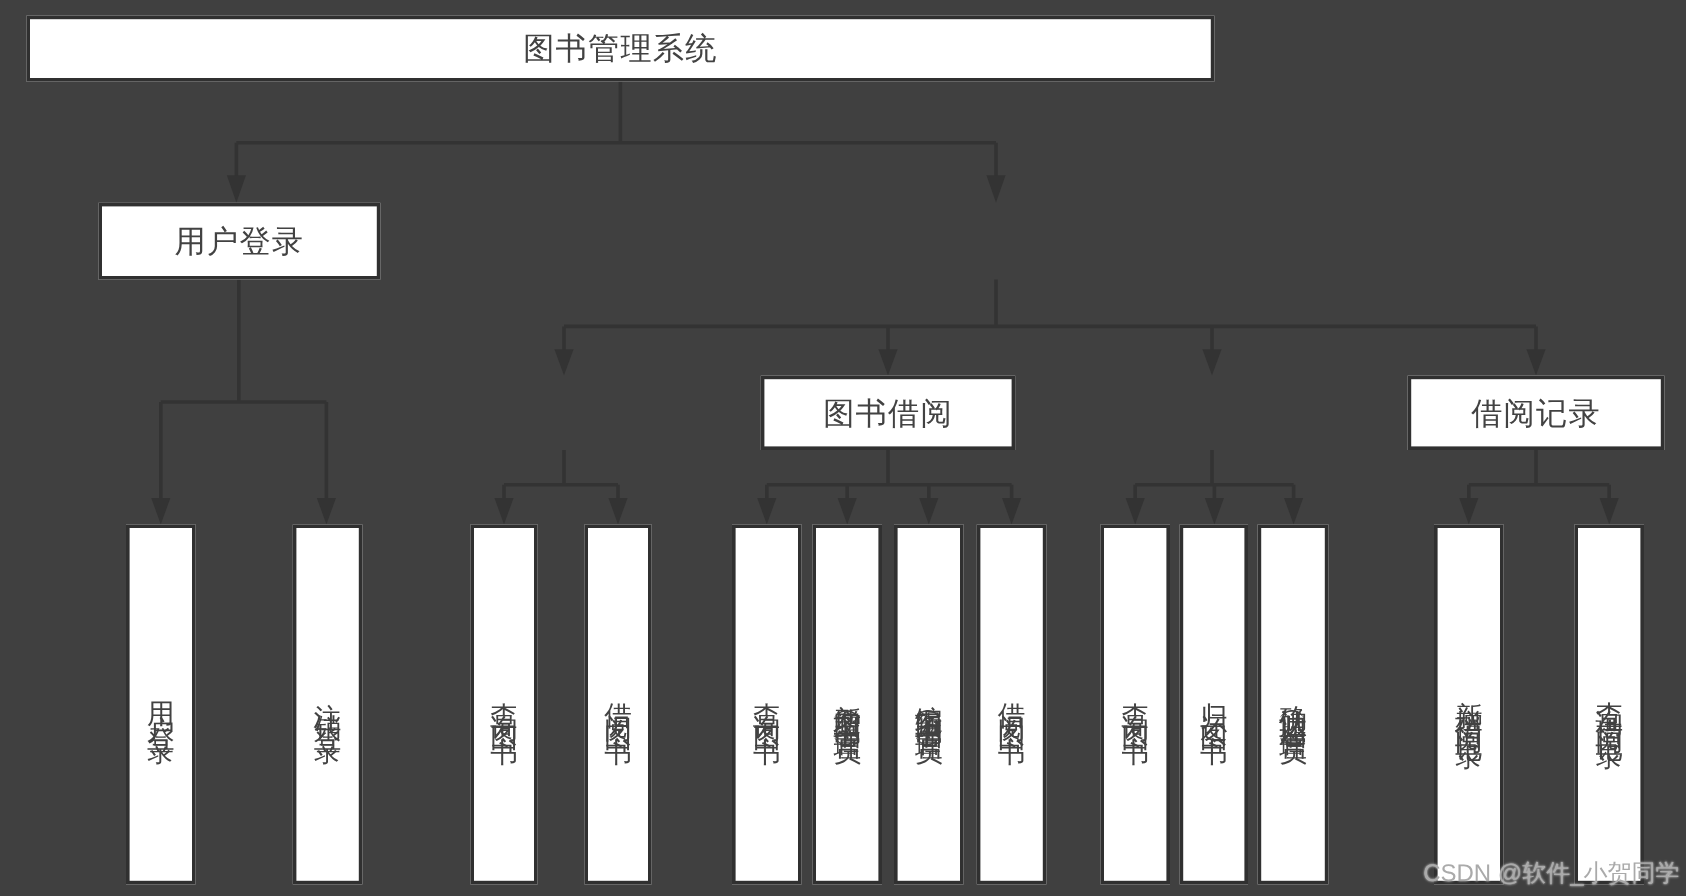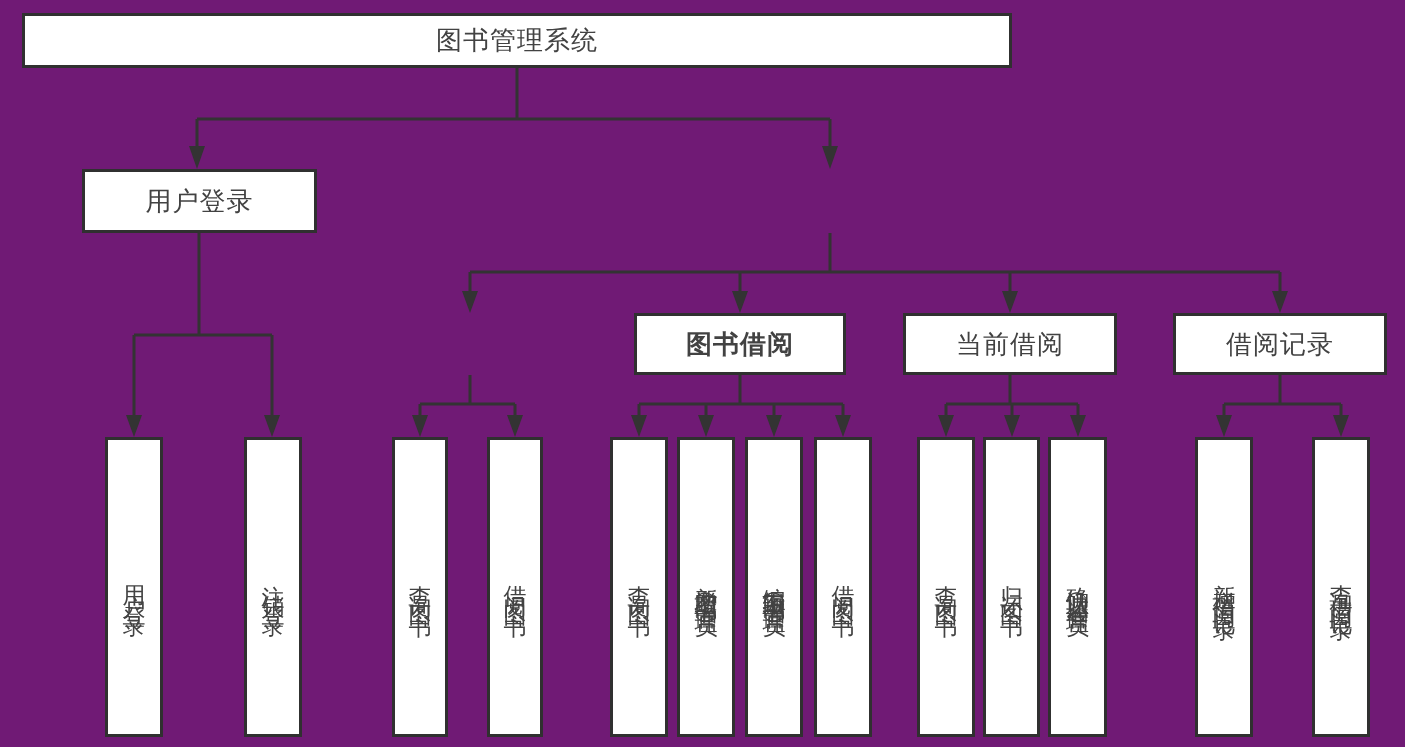--- a/index.html
+++ b/index.html
@@ -1,19 +1,19 @@
 <!DOCTYPE html>
 <html><head>
 <meta charset="utf-8">
 <style>
   html,body{margin:0;padding:0;background:#ffffff;}
   #stage{
     position:relative;
     width:1405px;height:747px;
-    background:#701a75;
+    background:#404040;
     font-family:"Liberation Sans", sans-serif;
     overflow:hidden;
   }
   #connectors{position:absolute;left:0;top:0;width:1405px;height:747px;}
   .hbox{
     position:absolute;
     box-sizing:border-box;
     border:3px solid #303030;
     background:#ffffff;
     display:flex;align-items:center;justify-content:center;
@@ -88,36 +88,36 @@
       <polygon points="1070,415 1086,415 1078,437"></polygon>
       <polygon points="1216,415 1232,415 1224,437"></polygon>
       <polygon points="1333,415 1349,415 1341,437"></polygon>
     </g>
   </svg>
 
   <div class="hbox" style="left:22px;top:13px;width:990px;height:55px;">图书管理系统</div>
 
   <div class="hbox" style="left:82px;top:169px;width:235px;height:64px;">用户登录</div>
 
-  <div class="hbox" style="left:634px;top:313px;width:212px;height:62px;font-weight:bold;">图书借阅</div>
-  <div class="hbox" style="left:903px;top:313px;width:214px;height:62px;">当前借阅</div>
+  <div class="hbox" style="left:634px;top:313px;width:212px;height:62px;">图书借阅</div>
   <div class="hbox" style="left:1173px;top:313px;width:214px;height:62px;">借阅记录</div>
 
   <div class="vbox" style="left:105px;top:437px;width:58px;height:300px;">用户登录</div>
   <div class="vbox" style="left:244px;top:437px;width:58px;height:300px;">注销登录</div>
 
   <div class="vbox" style="left:392px;top:437px;width:56px;height:300px;">查询图书</div>
   <div class="vbox" style="left:487px;top:437px;width:56px;height:300px;">借阅图书</div>
 
   <div class="vbox" style="left:610px;top:437px;width:58px;height:300px;">查询图书</div>
   <div class="vbox" style="left:677px;top:437px;width:58px;height:300px;letter-spacing:4px;">新增图书（管理员）</div>
   <div class="vbox" style="left:745px;top:437px;width:58px;height:300px;letter-spacing:4px;">编辑图书（管理员）</div>
   <div class="vbox" style="left:814px;top:437px;width:58px;height:300px;">借阅图书</div>
 
   <div class="vbox" style="left:917px;top:437px;width:58px;height:300px;">查询图书</div>
   <div class="vbox" style="left:983px;top:437px;width:57px;height:300px;">归还图书</div>
   <div class="vbox" style="left:1048px;top:437px;width:59px;height:300px;letter-spacing:4px;">确认归还（管理员）</div>
 
   <div class="vbox" style="left:1195px;top:437px;width:58px;height:300px;letter-spacing:7px;">新增借阅记录</div>
   <div class="vbox" style="left:1312px;top:437px;width:58px;height:300px;letter-spacing:7px;">查询借阅记录</div>
 
+  <div class="watermark">CSDN @软件_小贺同学</div>
 
 </div>
 
 </body></html>

